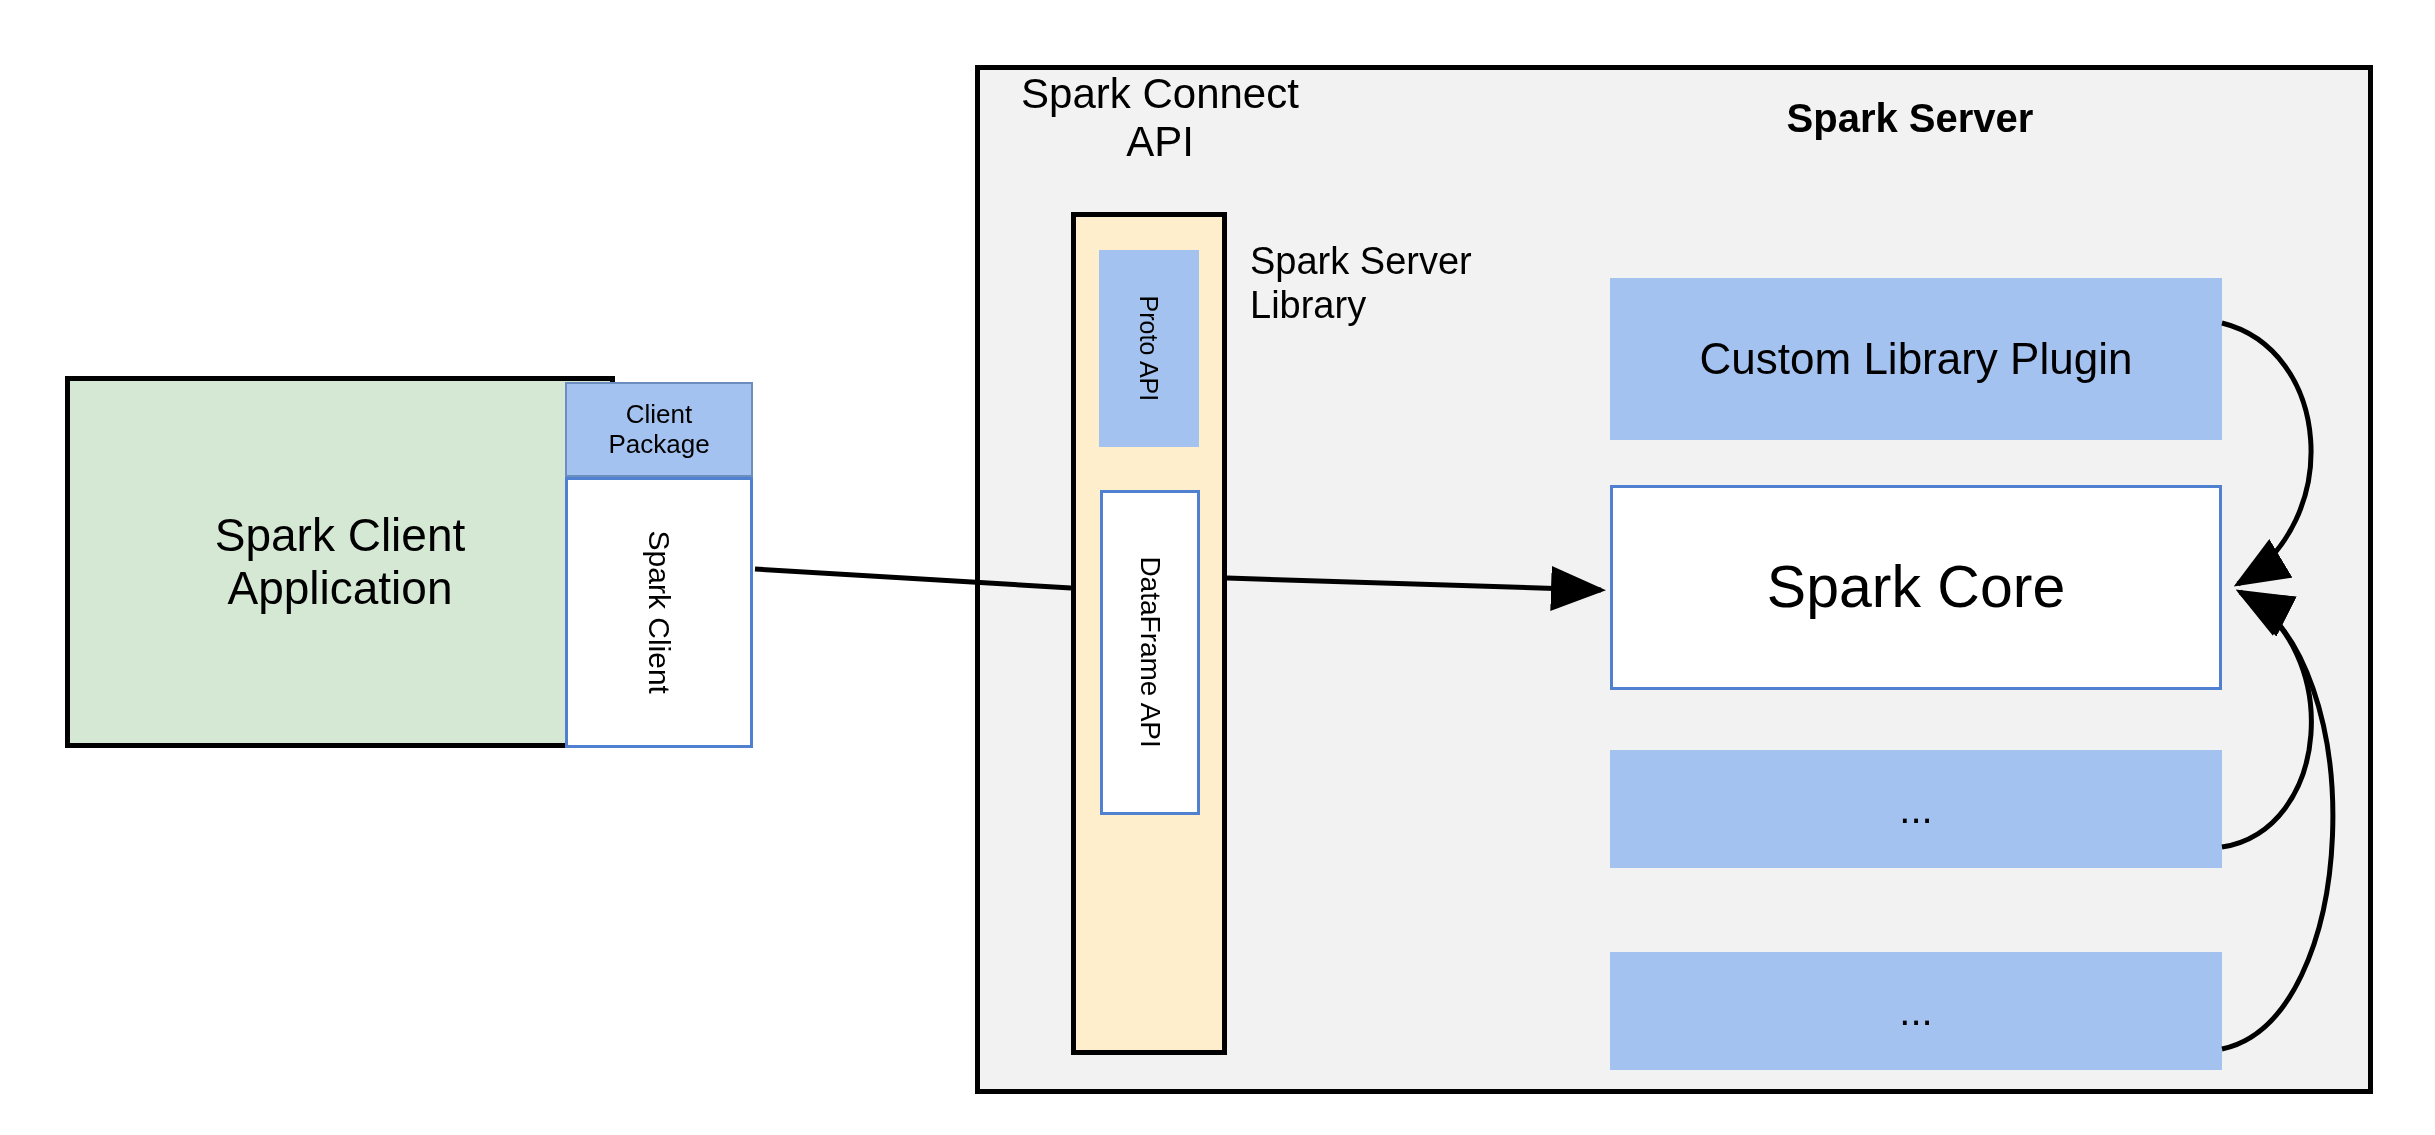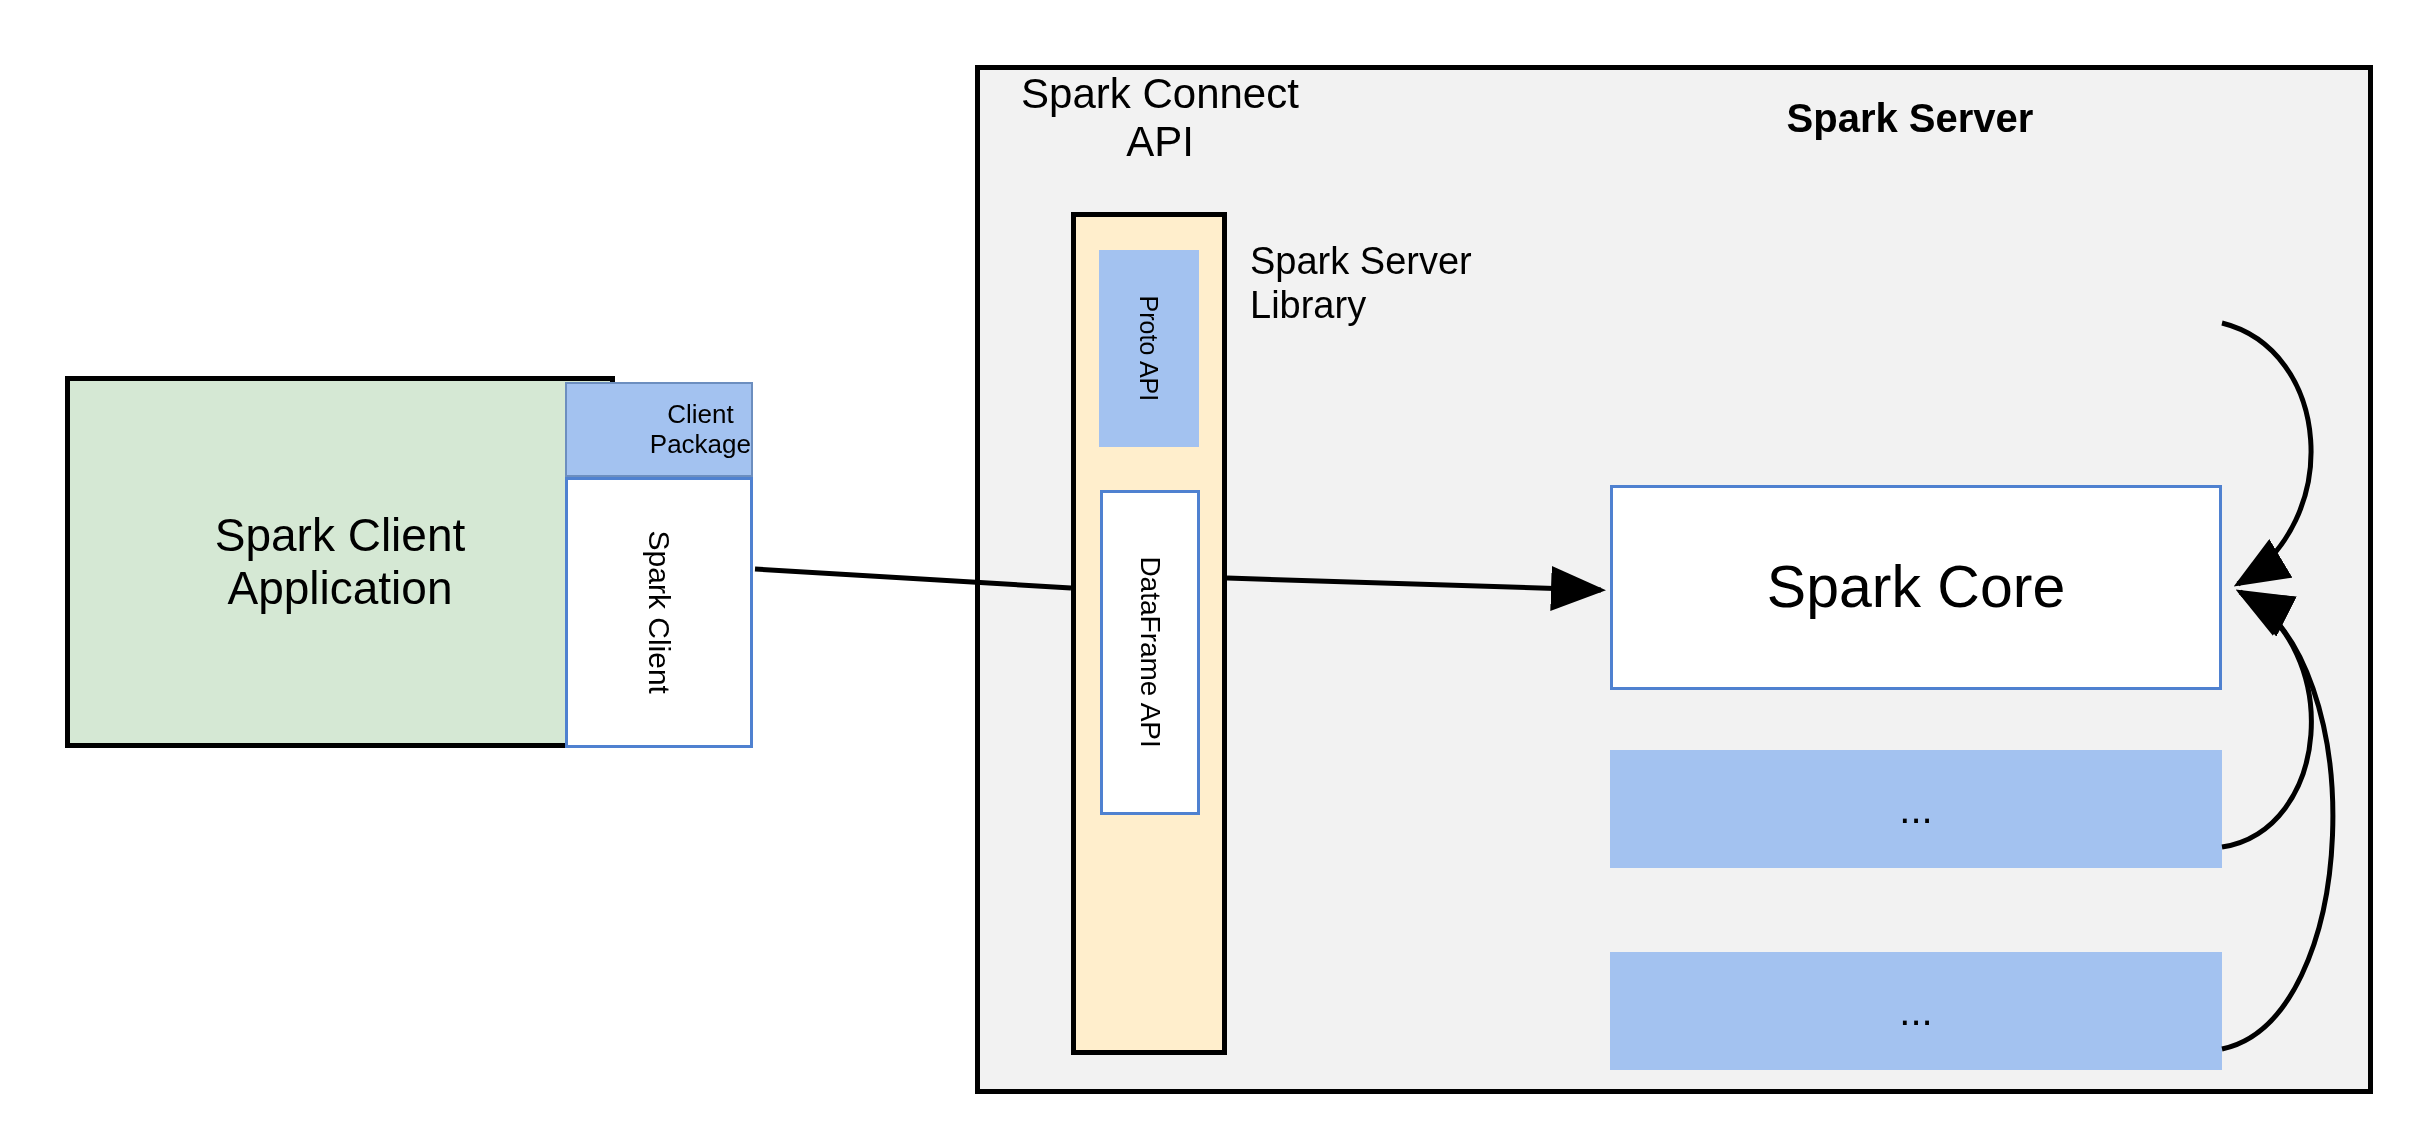--- a/index.html
+++ b/index.html
@@ -39,21 +39,20 @@
   }
   #client-app .lbl { white-space: pre-line; }
 
   #client-package {
     left: 565px; top: 382px;
     width: 188px; height: 95px;
     background: #a3c2f0;
     border: 2px solid #6c8ebf;
     font-size: 26px;
     z-index: 4;
-    justify-content: flex-end;
   }
   #client-package .lbl { white-space: pre-line; }
 
   #spark-client {
     left: 565px; top: 477px;
     width: 188px; height: 271px;
     background: #ffffff;
     border: 3px solid #4f81d0;
     font-size: 30px;
     z-index: 4;
@@ -194,20 +193,23 @@
   <div class="box" id="connect-column"></div>
 
   <div class="box" id="proto-api">
     <span class="lbl">Proto API</span>
   </div>
 
   <div class="box" id="dataframe-api">
     <span class="lbl">DataFrame API</span>
   </div>
 
+  <div class="box" id="custom-library-plugin">
+    <span class="lbl">Custom Library Plugin</span>
+  </div>
 
   <div class="box" id="spark-core">
     <span class="lbl">Spark Core</span>
   </div>
 
   <div class="box" id="ellipsis-box-1">
     <span class="lbl">...</span>
   </div>
 
   <div class="box" id="ellipsis-box-2">

